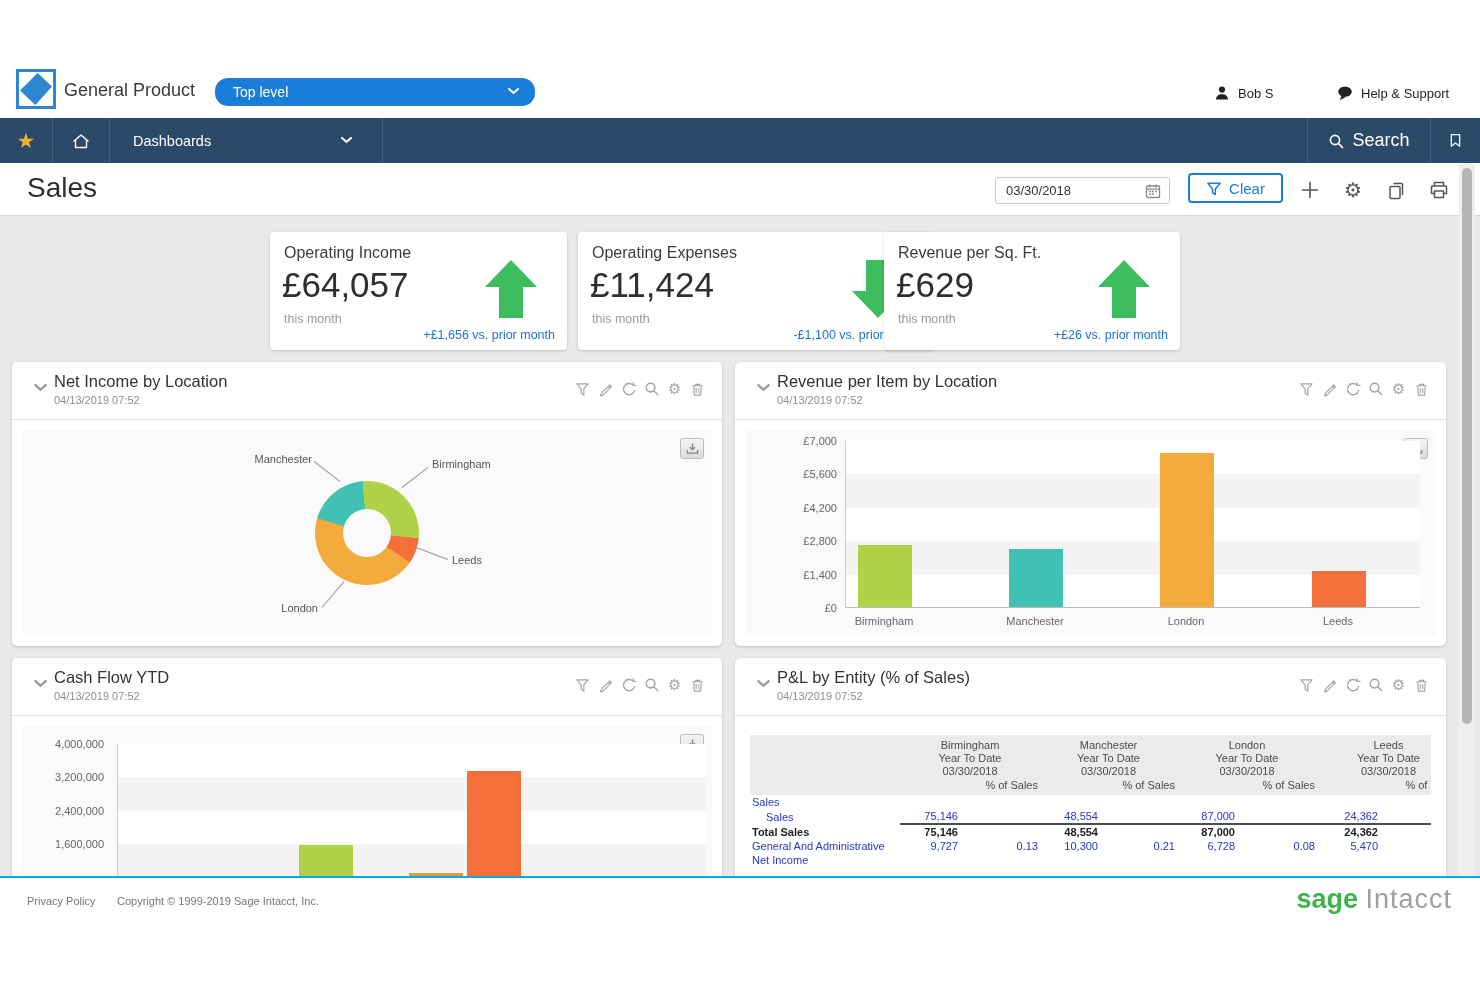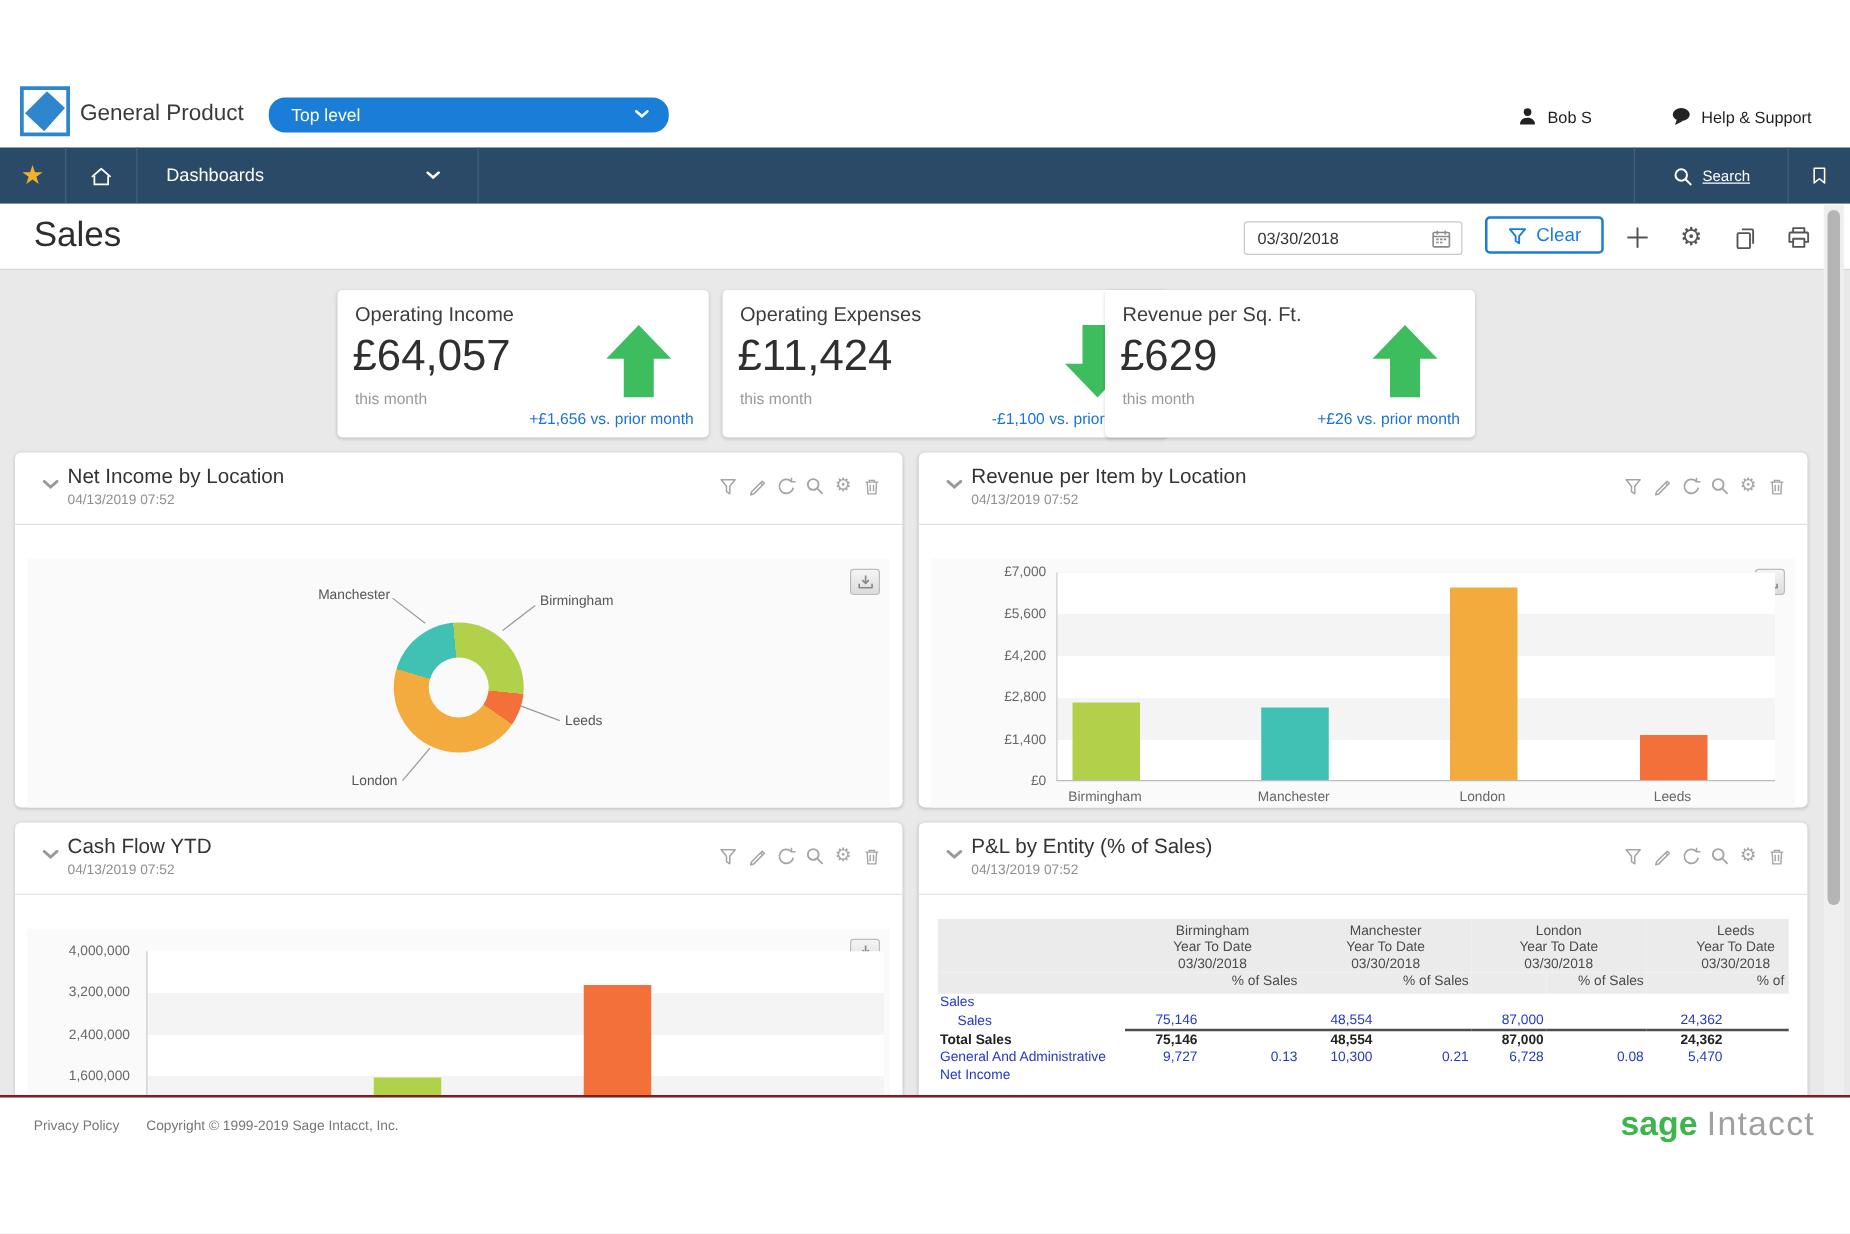--- a/index.html
+++ b/index.html
@@ -17,21 +17,21 @@
   .hdr-right svg { display:block; }
 
   
   .navbar { position:absolute; left:0; top:118px; width:1480px; height:45px; background:#2b4a68; color:#fff; }
   .nav-cell { position:absolute; top:0; height:45px; display:flex; align-items:center; justify-content:center; border-right:1px solid #42607e; cursor:pointer; }
   .nav-cell.no-border { border-right:none; }
   .nav-star { left:0; width:53px; color:#f0b12c; font-size:21px; }
   .nav-home { left:53px; width:57px; }
   .nav-dash { left:110px; width:273px; justify-content:flex-start; padding-left:23px; font-size:14.5px; }
   .nav-dash svg { position:absolute; right:30px; top:19px; }
-  .nav-search { left:1307px; width:123px; border-left:1px solid #42607e; font-size:12px; gap:8px;text-decoration:underline; }
+  .nav-search { left:1307px; width:123px; border-left:1px solid #42607e; font-size:18px; gap:8px; }
   .nav-bm { left:1430px; width:50px; border-left:1px solid #42607e; border-right:none; }
 
   
   .title-row { position:absolute; left:0; top:163px; width:1480px; height:53px; background:#fff; border-bottom:1px solid #d8d8d8; }
   .page-title { position:absolute; left:27px; top:9px; font-size:28px; color:#2e2e2e; font-weight:400; }
   .date-input { position:absolute; left:995px; top:177px; width:175px; height:27px; background:#fff; border:1px solid #c9c9c9; border-radius:3px; font-size:13px; color:#333; line-height:25px; padding-left:10px; cursor:text; }
   .date-input svg { position:absolute; right:8px; top:5px; color:#8a8a8a; }
   .clear-btn { position:absolute; left:1188px; top:173px; width:95px; height:30px; border:2px solid #1a7dd7; border-radius:4px; background:#ffffff; color:#1a7dd7; font-size:15px; display:flex; align-items:center; justify-content:center; gap:7px; cursor:pointer; }
   .tr-icon { position:absolute; top:178px; width:24px; height:24px; color:#555; cursor:pointer; display:flex; align-items:center; justify-content:center; }
   .gear-glyph { font-size:20px; line-height:1; }
@@ -46,21 +46,21 @@
 
   
   .panel { position:absolute; background:#fff; border-radius:5px; box-shadow:0 1px 3px rgba(0,0,0,.18); overflow:hidden; }
   .panel-head { position:relative; height:58px; border-bottom:1px solid #e3e3e3; }
   .panel-chevron { position:absolute; left:22px; top:22px; color:#9a9a9a; cursor:pointer; }
   .panel-title { position:absolute; left:42px; top:10px; font-size:16.5px; color:#333; }
   .panel-ts { position:absolute; left:42px; top:32px; font-size:11px; color:#8f8f8f; }
   .panel-icons { position:absolute; right:16px; top:18px; display:flex; gap:6px; color:#a5a5a5; }
   .panel-icons .pi { width:17px; height:17px; cursor:pointer; display:flex; align-items:center; justify-content:center; }
   .panel-icons .gear-glyph { font-size:15px; color:#a5a5a5; }
-  .panel-body { position:absolute; left:10px; right:10px; top:68px; background:#fafafa;margin-top:17px; }
+  .panel-body { position:absolute; left:10px; right:10px; top:68px; background:#fafafa; }
   .dl-btn { position:absolute; right:8px; top:8px; width:24px; height:21px; border:1px solid #bbb; border-radius:3px; background:linear-gradient(#f5f5f5,#dcdcdc); color:#888; display:flex; align-items:center; justify-content:center; cursor:pointer; }
 
   
   .donut { position:absolute; width:104px; height:104px; border-radius:50%; }
   .donut::after { content:""; position:absolute; inset:28px; background:#fafafa; border-radius:50%; }
   .callout-label { position:absolute; font-size:11px; color:#555; white-space:nowrap; }
   .callout-line { position:absolute; height:1px; background:#9a9a9a; transform-origin:left center; }
 
   
   .plot { position:absolute; border-left:1px solid #ccc; background:repeating-linear-gradient(to bottom,#fff 0 33.4px,#f4f4f4 33.4px 66.8px); }
@@ -77,21 +77,21 @@
   .group-head { text-align:center; color:#4c4c4c; line-height:13px; padding-top:4px; }
   .pct-head { text-align:right; color:#4c4c4c; padding:1px 2px 3px 0; line-height:13px; }
   .pl-table td.num { text-align:right; padding:0 2px; height:14px; line-height:14px; white-space:nowrap; }
   .pl-table td.lbl { padding-left:2px; height:14px; line-height:14px; white-space:nowrap; }
   .pl-table tr.indent td.lbl { padding-left:16px; }
   .pl-table .link { color:#2438c8; }
   .pl-table tr.total td { font-weight:bold; }
   .pl-table tr.uline td:not(:first-child) { border-bottom:2px solid #4e4e4e; }
 
   
-  .footer { position:absolute; left:0; top:876px; width:1480px; height:111px; background:#fff; border-top:2px solid #7f1d1d; z-index:20; }
+  .footer { position:absolute; left:0; top:876px; width:1480px; height:111px; background:#fff; border-top:2px solid #0ea5e9; z-index:20; }
   .foot-link { position:absolute; left:27px; top:17px; font-size:11px; color:#777; cursor:pointer; }
   .foot-copy { position:absolute; left:117px; top:17px; font-size:11px; color:#777; }
   .foot-logo { position:absolute; right:28px; top:6px; font-size:27px; }
   .foot-logo .sage { color:#3cb54a; font-weight:bold; }
   .foot-logo .intacct { color:#a0a0a0; font-weight:300; letter-spacing:1px; }
 
   
   .scroll-track { position:absolute; left:1459px; top:164px; width:16px; height:712px; background:#efefef; z-index:15; }
   .scroll-thumb { position:absolute; left:3px; top:4px; width:10px; height:556px; background:#b5b5b5; border-radius:5px; cursor:pointer; }
 </style>

